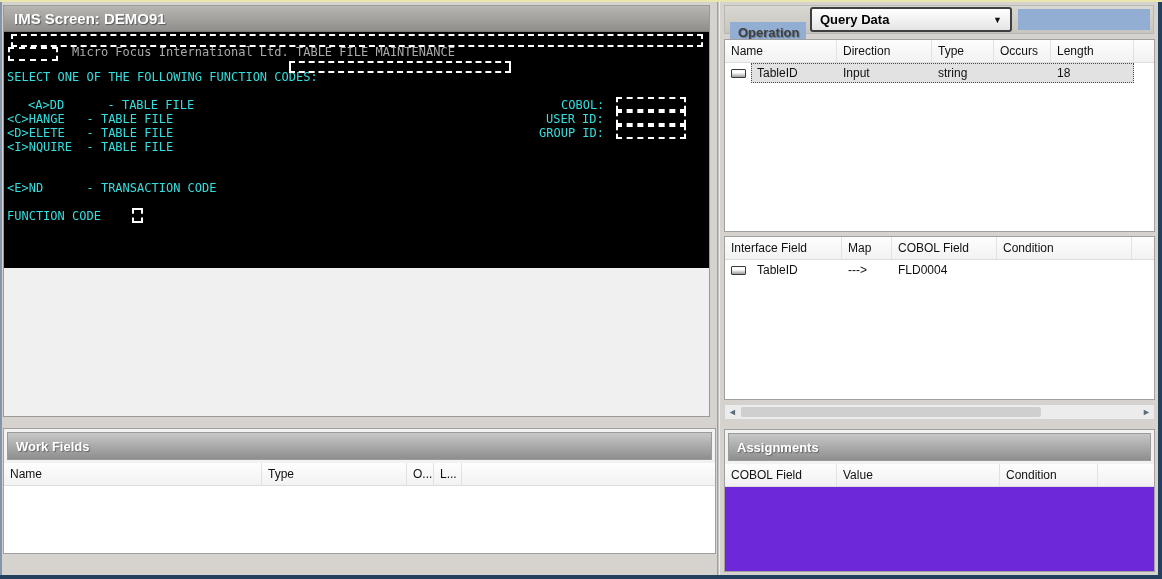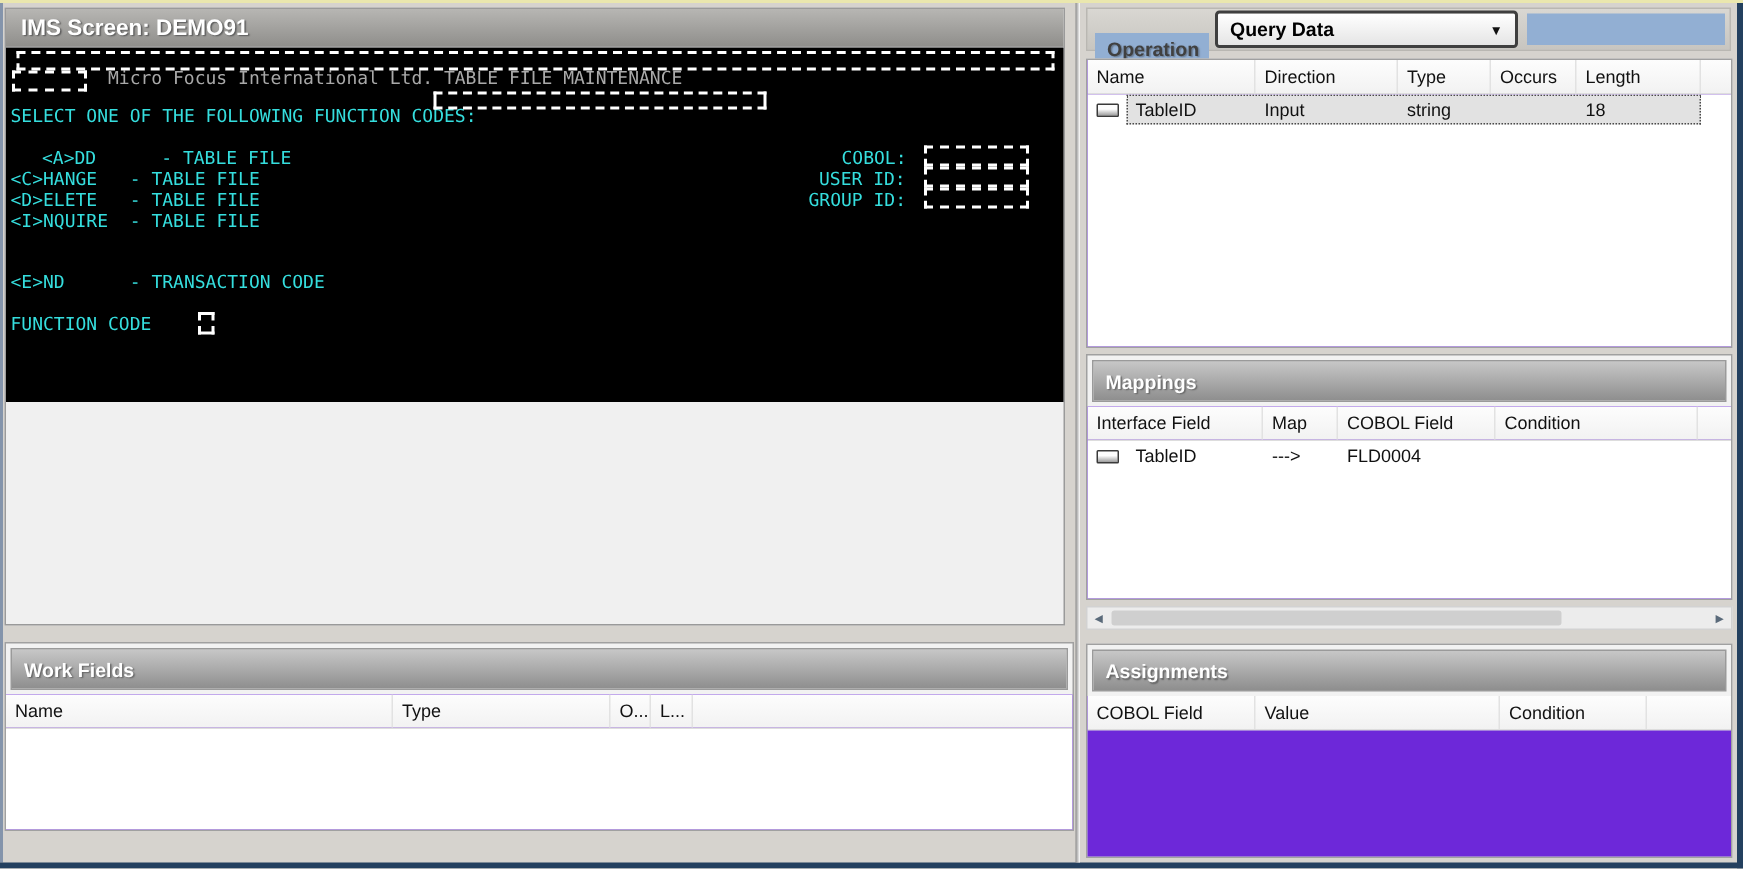--- a/index.html
+++ b/index.html
@@ -151,23 +151,20 @@
               <div class="cell" style="width: 57px;"></div>
               <div class="cell" style="width: 83px;">18</div>
             </div>
             <div class="filler"></div>
           </div>
         </div>
       </div>
   </div>
 
   <div class="panel p-mappings">
-    <div class="panel-hdr">
-      <span>Mappings</span>
-    </div>
     <div class="tbl">
         <div class="trow thead">
           <div class="th" style="width: 117px;">Interface Field</div>
           <div class="th" style="width: 50px;">Map</div>
           <div class="th" style="width: 105px;">COBOL Field</div>
           <div class="th" style="width: 135px;">Condition</div>
           <div class="filler"></div>
         </div>
         <div class="tbody">
           <div class="trow">

